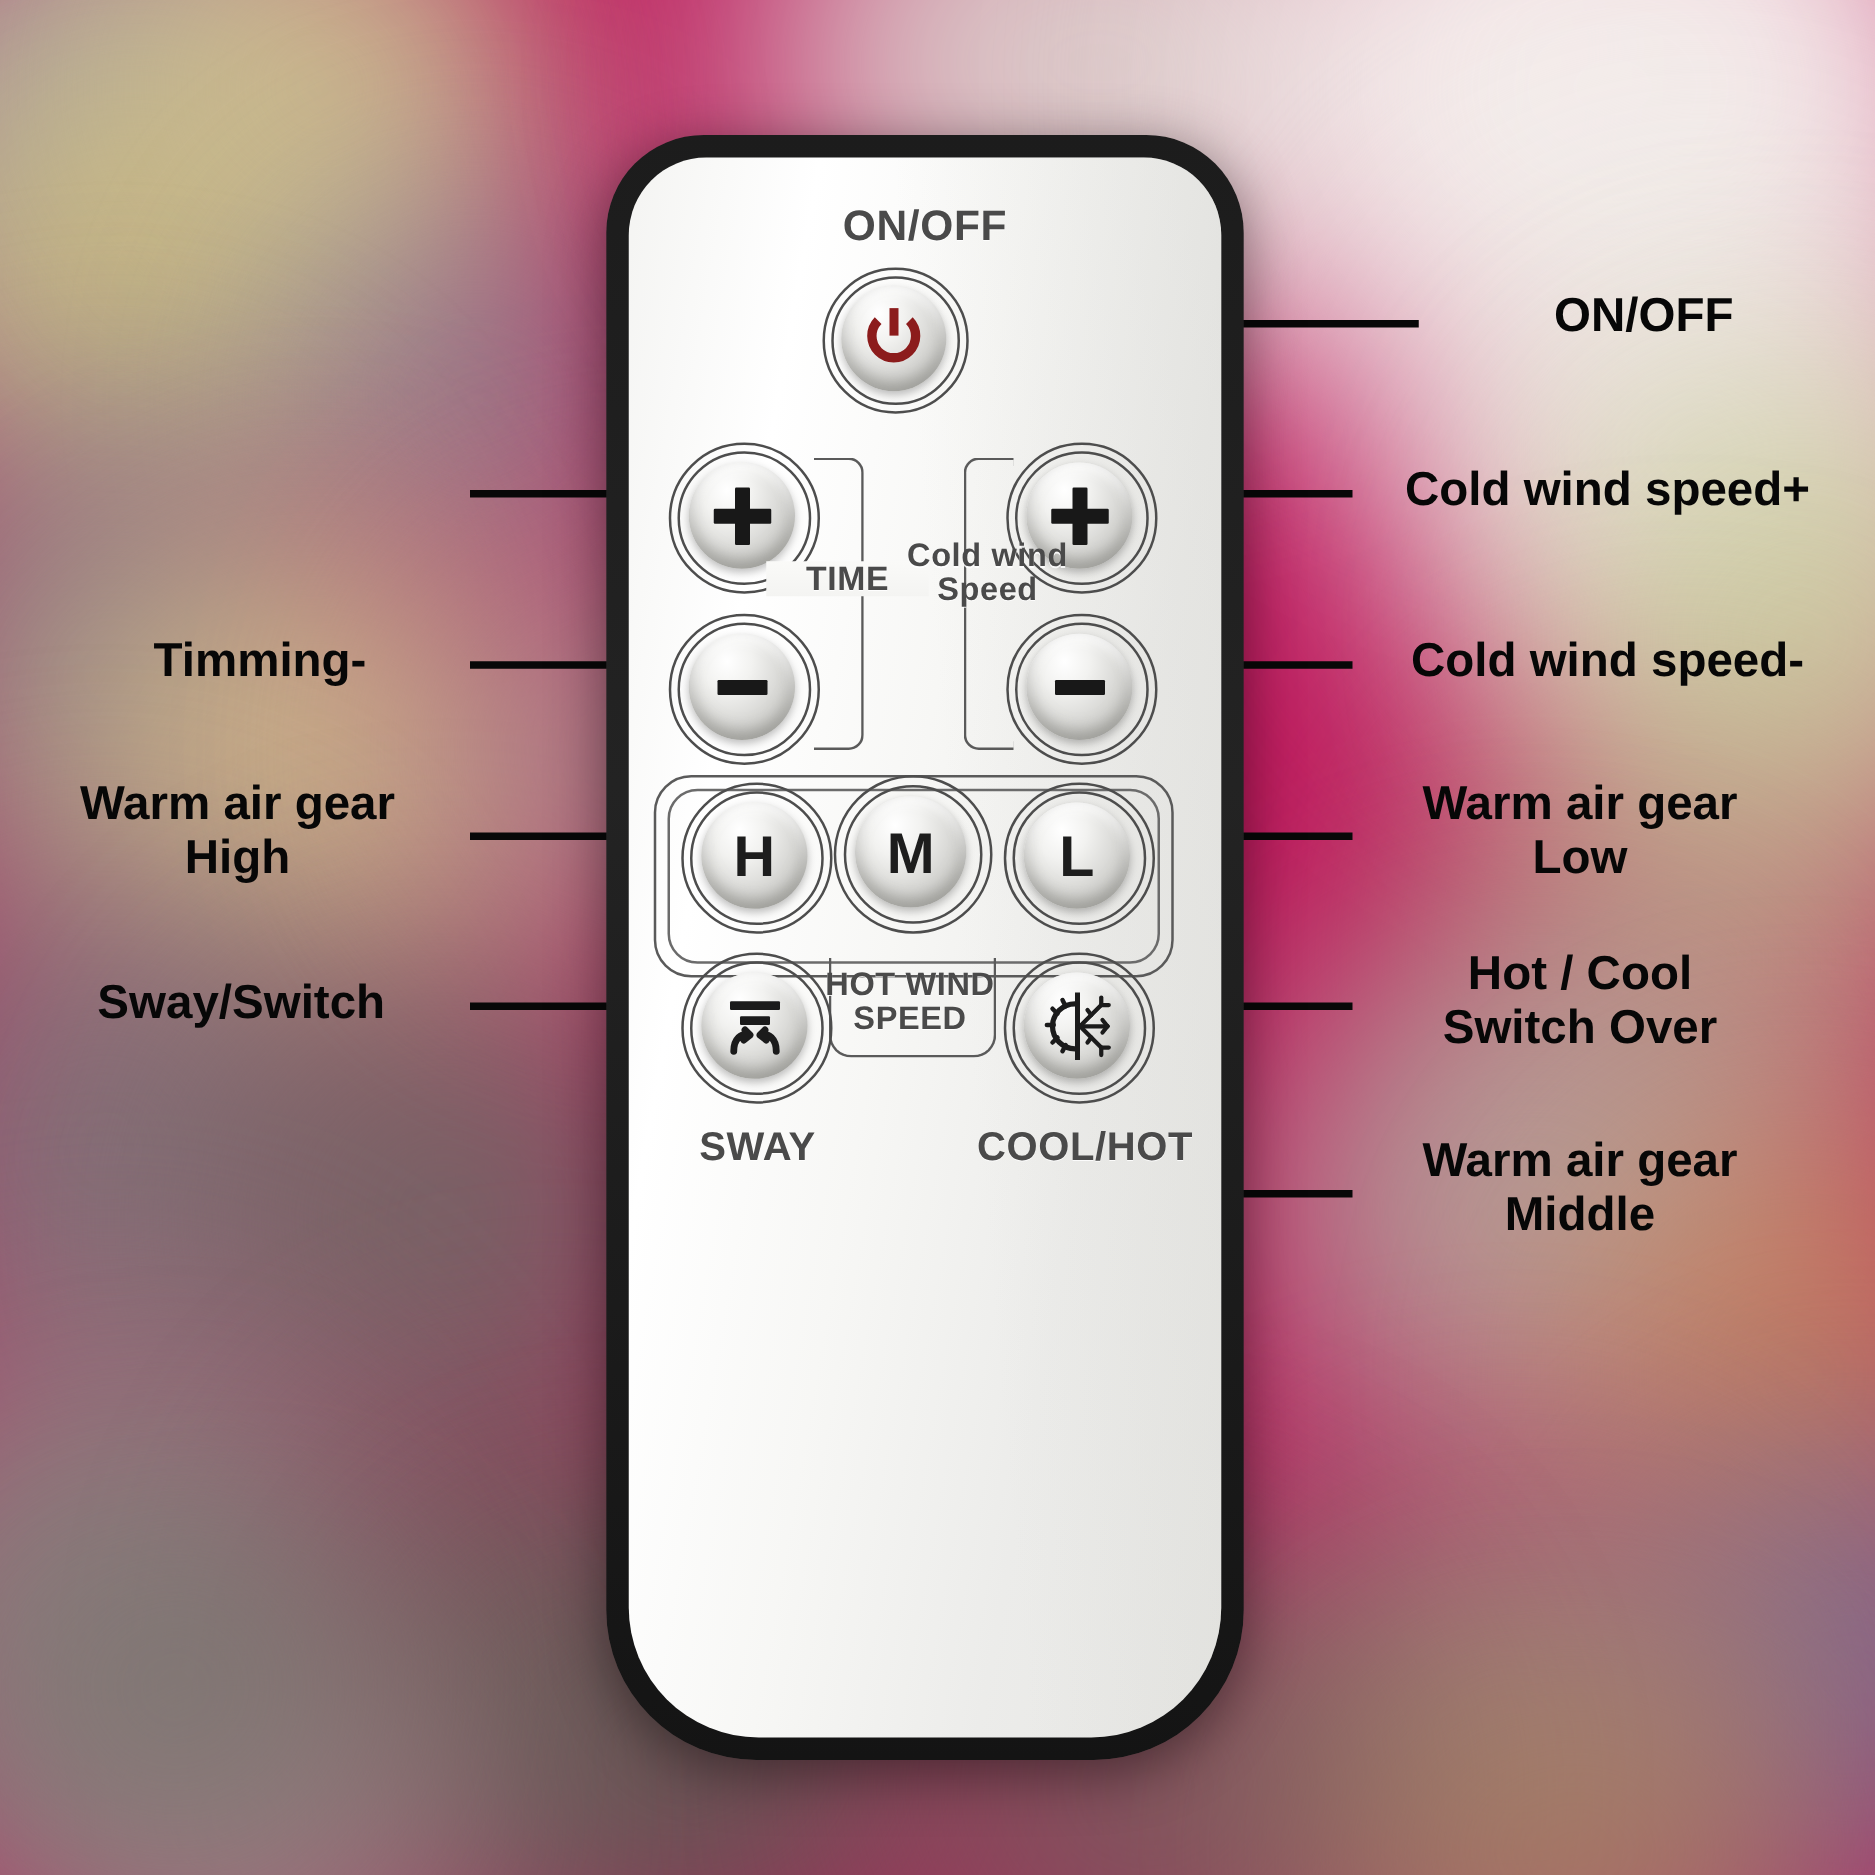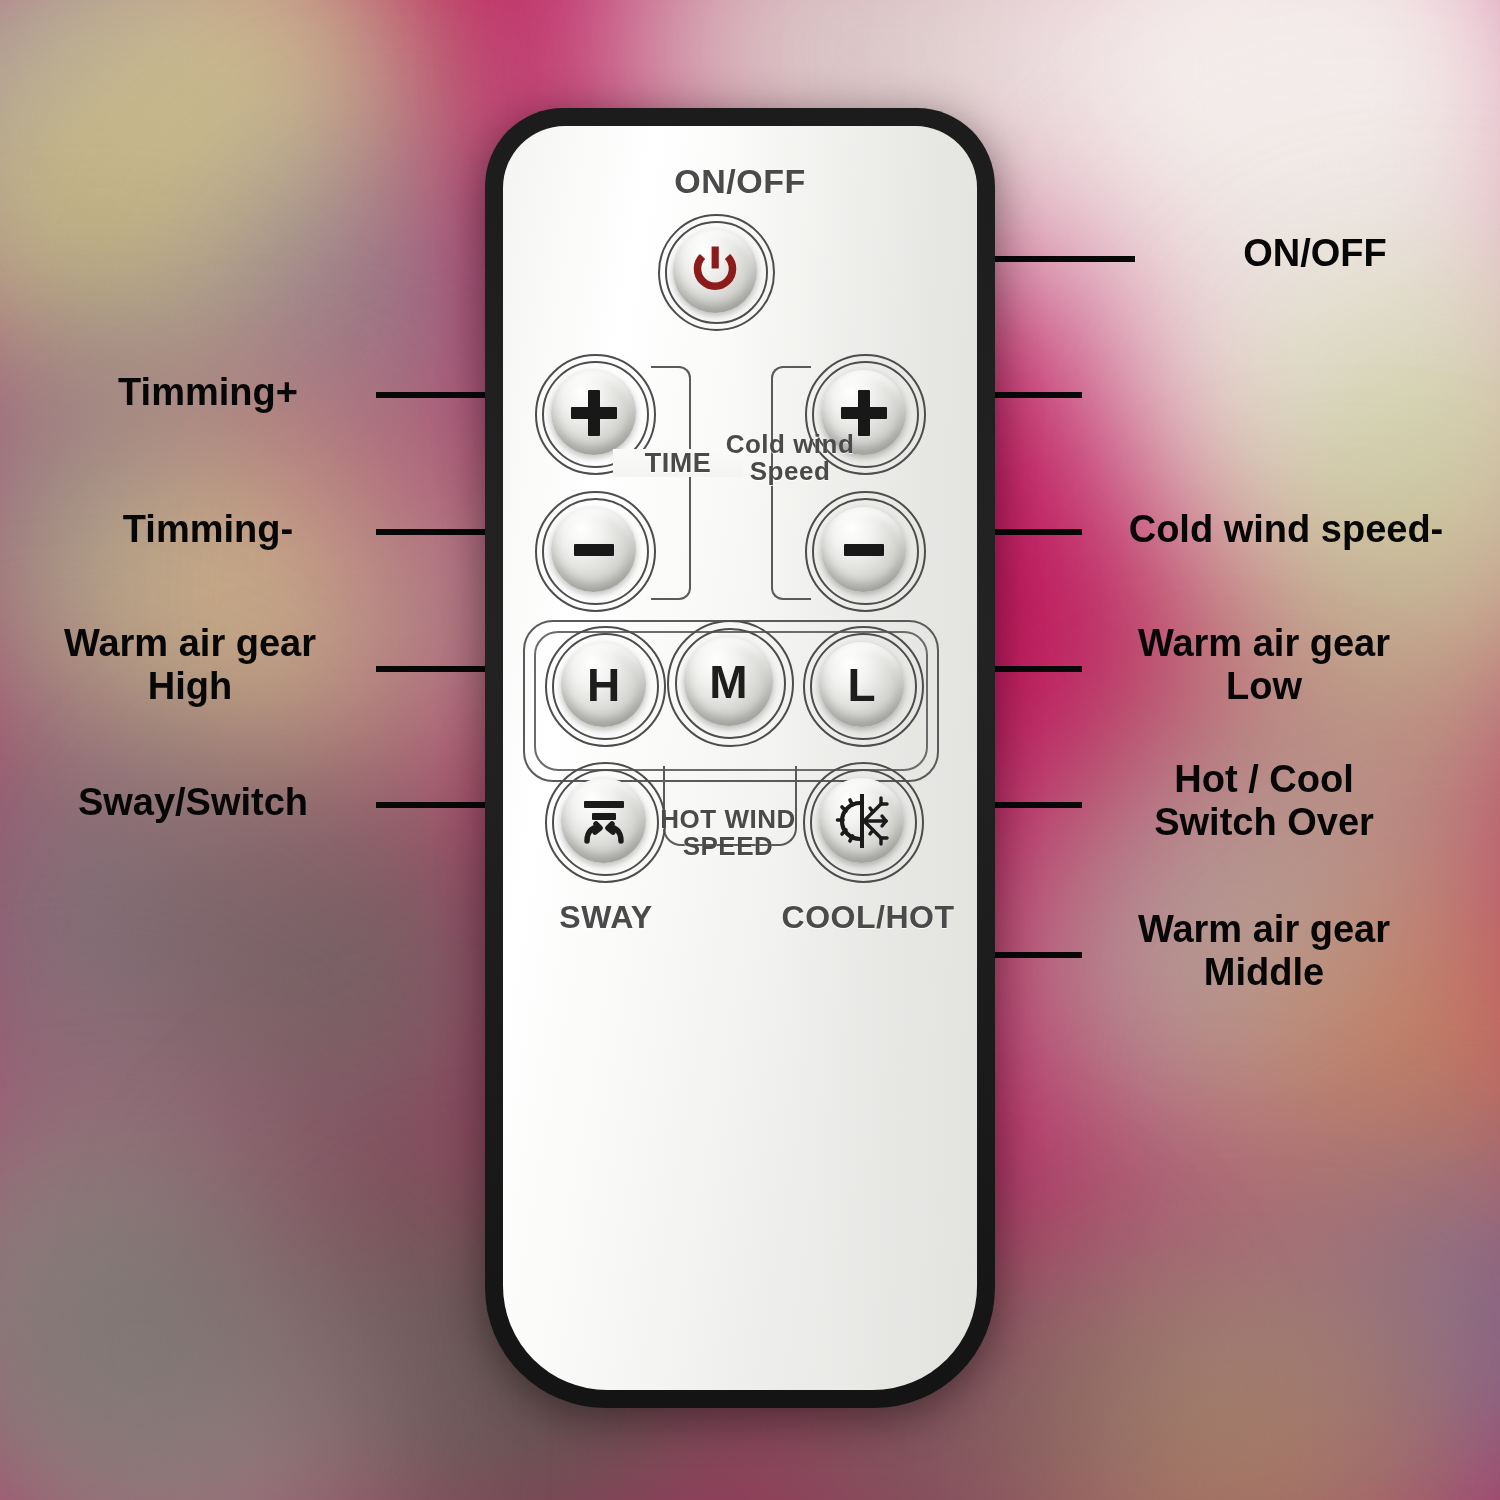--- a/index.html
+++ b/index.html
@@ -193,21 +193,21 @@
       <div class="outline" style="left:268px;top:240px;width:38px;height:230px;border-right:none;border-radius:12px 0 0 12px;"></div>
       <div class="panel-label" style="left:222px;top:305px;width:130px;font-size:26px;">
         <span style="white-space:pre-line;">Cold wind
 Speed</span>
       </div>
 
       <div class="outline" style="left:20px;top:494px;width:412px;height:158px;border-radius:30px;"></div>
       <div class="outline inner" style="left:31px;top:505px;width:390px;height:136px;border-radius:24px;"></div>
 
       <div class="outline" style="left:160px;top:640px;width:130px;height:78px;border-top:none;border-radius:0 0 18px 18px;"></div>
-      <div class="panel-label" style="left:150px;top:648px;width:150px;font-size:26px;white-space:pre-line;margin-top:32px;">HOT WIND
+      <div class="panel-label" style="left:150px;top:648px;width:150px;font-size:26px;white-space:pre-line;">HOT WIND
 SPEED</div>
 
       <div class="btn-wrap" style="left:42px;top:500px;width:122px;height:122px;">
         <div class="ring" style="left:0;top:0;width:117px;height:117px;"></div>
         <div class="ring" style="left:7px;top:7px;width:103px;height:103px;"></div>
         <div class="btn" style="left:16px;top:16px;width:85px;height:85px;">
           <span class="glyph">H</span>
         </div>
       </div>
 
@@ -272,27 +272,27 @@
               <line x1="43" y1="40" x2="40" y2="44"></line>
             </g>
           </svg>
         </div>
       </div>
       <div class="panel-label" style="left:265px;top:775px;width:200px;font-size:32px;">COOL/HOT</div>
 
     </div>
   </div>
 
-  <div class="callout left" style="left:58px;top:371px;width:300px;">Timming+</div>
   <div class="callout left" style="left:58px;top:508px;width:300px;">Timming-</div>
   <div class="callout left" style="left:22px;top:622px;width:336px;">Warm air gear
 High</div>
   <div class="callout left" style="left:28px;top:781px;width:330px;">Sway/Switch</div>
 
   <div class="callout right" style="left:1150px;top:232px;width:330px;">ON/OFF</div>
+  <div class="callout right" style="left:1086px;top:371px;width:400px;">Cold wind speed+</div>
   <div class="callout right" style="left:1086px;top:508px;width:400px;">Cold wind speed-</div>
   <div class="callout right" style="left:1094px;top:622px;width:340px;">Warm air gear
 Low</div>
   <div class="callout right" style="left:1094px;top:758px;width:340px;">Hot / Cool
 Switch Over</div>
   <div class="callout right" style="left:1094px;top:908px;width:340px;">Warm air gear
 Middle</div>
 
 </div>
 

